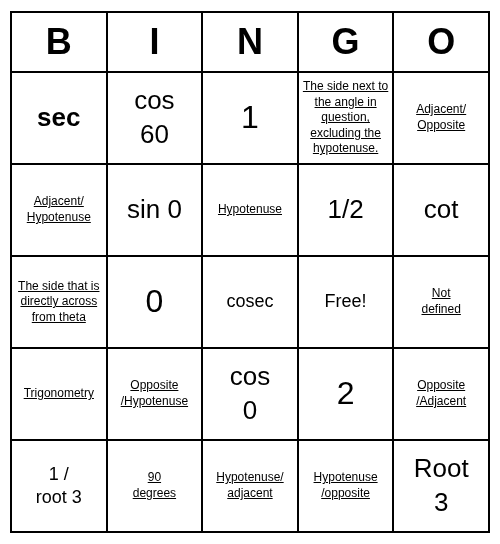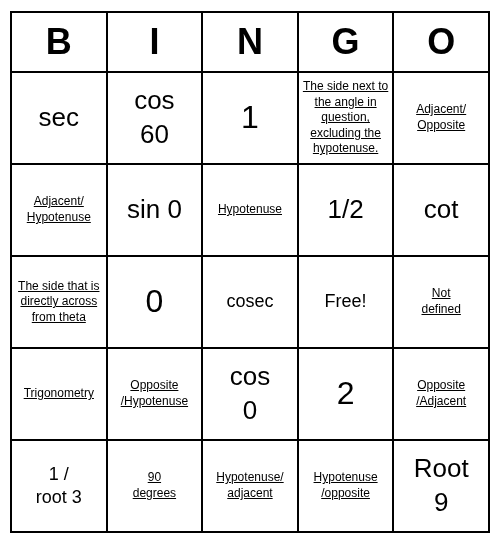--- a/index.html
+++ b/index.html
@@ -78,21 +78,21 @@
 <div class="bingo-card">
   <div class="bingo-title">
   <div class="bingo-title-cell">B</div>
       <div class="bingo-title-cell">I</div>
       <div class="bingo-title-cell">N</div>
       <div class="bingo-title-cell">G</div>
       <div class="bingo-title-cell">O</div>
     </div>
   <div class="bingo-grid">
   <div class="bingo-row">
-        <div class="bingo-cell cell-large" style="white-space: pre-line;">sec</div>
+        <div class="bingo-cell cell-large" style="white-space: pre-line; font-weight: bold;">sec</div>
         <div class="bingo-cell cell-large" style="white-space: pre-line;">cos
 60</div>
         <div class="bingo-cell cell-xlarge" style="white-space: pre-line;">1</div>
         <div class="bingo-cell cell-small" style="white-space: pre-line;">The side next to the angle in question, excluding the hypotenuse.</div>
         <div class="bingo-cell cell-small" style="white-space: pre-line;">Adjacent/
 Opposite</div>
       </div>
       <div class="bingo-row">
         <div class="bingo-cell cell-small" style="white-space: pre-line;">Adjacent/
 Hypotenuse</div>
@@ -122,16 +122,16 @@
       <div class="bingo-row">
         <div class="bingo-cell cell-medium" style="white-space: pre-line;">1 /
 root 3</div>
         <div class="bingo-cell cell-small" style="white-space: pre-line;">90
 degrees</div>
         <div class="bingo-cell cell-small" style="white-space: pre-line;">Hypotenuse/
 adjacent</div>
         <div class="bingo-cell cell-small" style="white-space: pre-line;">Hypotenuse
 /opposite</div>
         <div class="bingo-cell cell-large" style="white-space: pre-line;">Root
-9</div>
+3</div>
       </div>
     </div>
 </div>
 
 </body></html>

